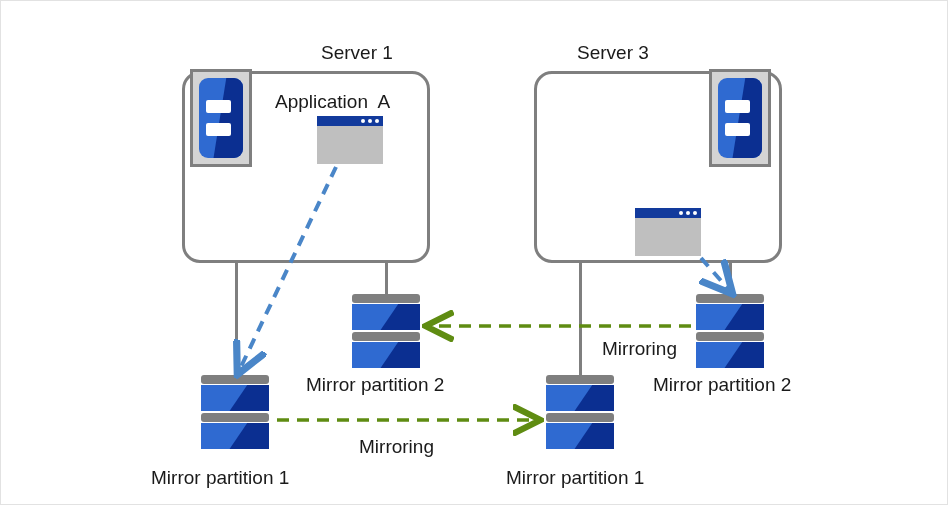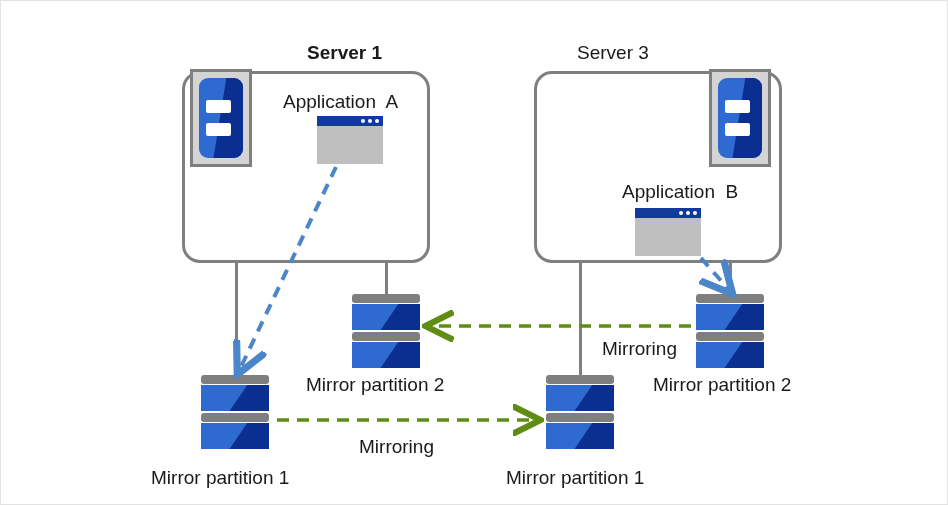--- a/index.html
+++ b/index.html
@@ -21,48 +21,47 @@
   .disk .blk .dk{position:absolute;left:0;top:0;width:100%;height:100%;background:#0b2f91;
       clip-path:polygon(68% 0,100% 0,100% 100%,42% 100%);}
   .vline{position:absolute;background:#7f7f7f;width:3px;}
   svg.overlay{position:absolute;left:0;top:0;width:946px;height:503px;pointer-events:none;}
 </style>
 </head>
 <body>
 
 <div id="page">
 
-  <div class="lbl" style="left:306px;top:41px;font-weight:bold;">Server 1</div>
+  <div class="lbl" style="left:320px;top:41px;">Server 1</div>
   <div class="lbl" style="left:576px;top:41px;">Server 3</div>
 
   <div class="server-box" style="left:181px;top:70px;width:248px;height:192px;"></div>
   <div class="srv-icon-frame" style="left:189px;top:68px;width:62px;height:98px;">
     <div class="srv-icon-body">
       <div class="dark"></div>
       <div class="srv-bar" style="top:22px;"></div>
       <div class="srv-bar" style="top:45px;"></div>
     </div>
   </div>
-  <div class="lbl" style="left:282px;top:90px;">Application  A</div>
+  <div class="lbl" style="left:274px;top:90px;">Application  A</div>
   <div class="appwin" style="left:316px;top:115px;width:66px;height:48px;">
     <div class="tbar"></div>
     <div class="dot" style="right:18px;"></div>
     <div class="dot" style="right:11px;"></div>
     <div class="dot" style="right:4px;"></div>
   </div>
 
   <div class="server-box" style="left:533px;top:70px;width:248px;height:192px;"></div>
   <div class="srv-icon-frame" style="left:708px;top:68px;width:62px;height:98px;">
     <div class="srv-icon-body">
       <div class="dark"></div>
       <div class="srv-bar" style="top:22px;"></div>
       <div class="srv-bar" style="top:45px;"></div>
     </div>
   </div>
-  <div class="lbl" style="left:621px;top:180px;">Application  B</div>
   <div class="appwin" style="left:634px;top:207px;width:66px;height:48px;">
     <div class="tbar"></div>
     <div class="dot" style="right:18px;"></div>
     <div class="dot" style="right:11px;"></div>
     <div class="dot" style="right:4px;"></div>
   </div>
 
   <div class="vline" style="left:234px;top:260px;height:116px;"></div>
   <div class="vline" style="left:384px;top:260px;height:35px;"></div>
   <div class="vline" style="left:578px;top:260px;height:116px;"></div>

